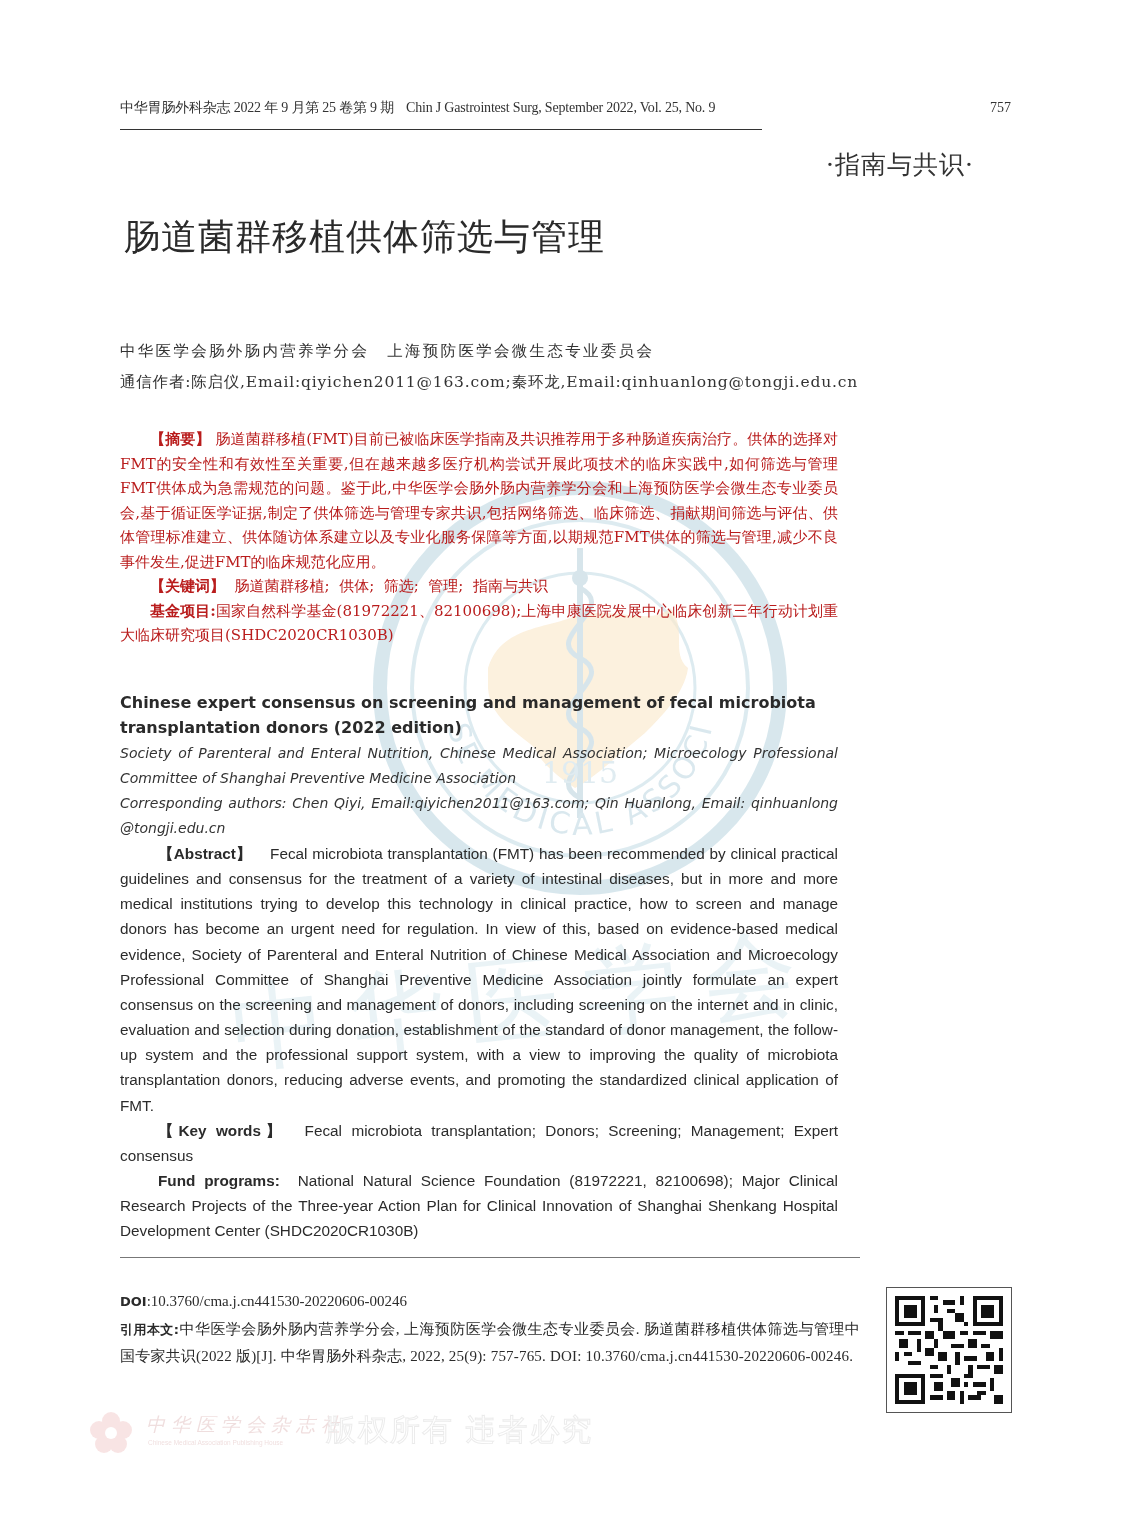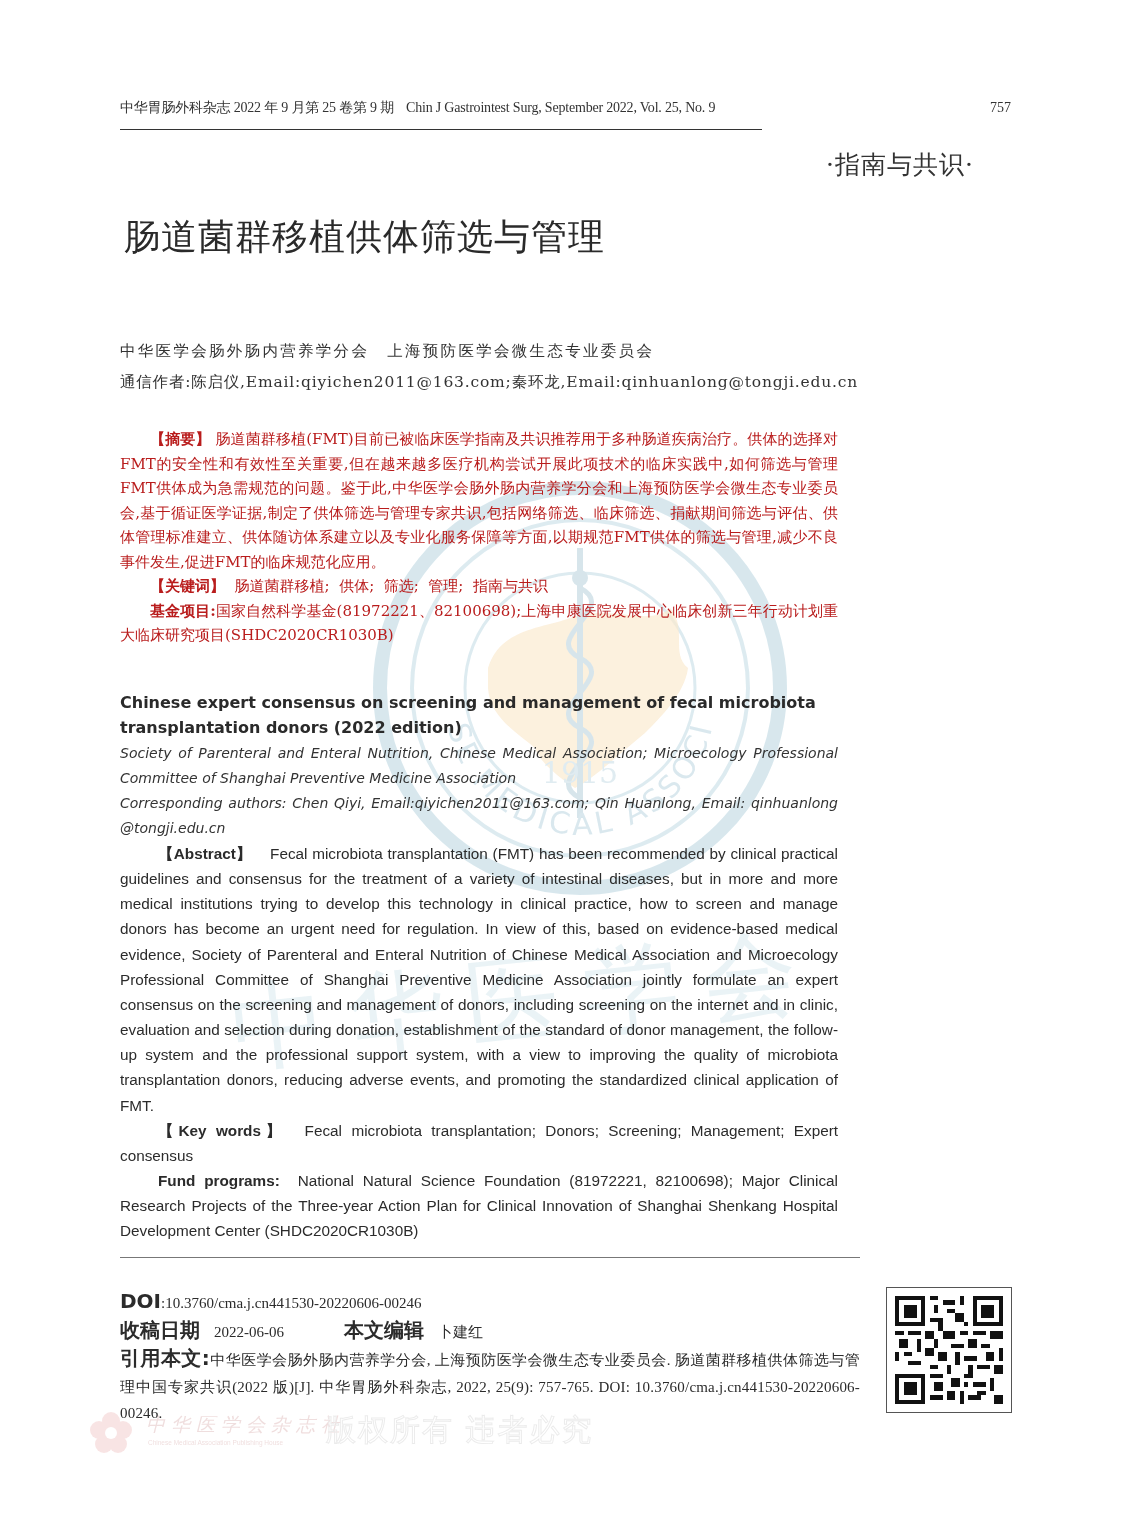--- a/index.html
+++ b/index.html
@@ -178,21 +178,21 @@
     .meta {
       left: 120px;
       top: 1288px;
       width: 740px;
       font-family: "Liberation Serif", serif;
       font-size: 15px;
       line-height: 26.5px;
       color: #2b2b2b;
     }
     .meta p { margin: 0; }
-    .meta .lbl { font-weight: bold; font-family: "DejaVu Sans", sans-serif; font-size: 20px; }
+    .meta .lbl { font-weight: bold; font-family: "DejaVu Sans", sans-serif; font-size: 13px; }
     .meta .sp { display: inline-block; width: 14px; }
     .meta .sp2 { display: inline-block; width: 60px; }
     .meta .cite { text-align: justify; letter-spacing: 0.2px; }
 
     .qr-box {
       left: 886px;
       top: 1287px;
       width: 126px;
       height: 126px;
       border: 1px solid #555;
@@ -288,21 +288,20 @@
 <div class="abs en-body">
   <p><span class="lbl">【Abstract】</span><span class="sp"></span><span>Fecal microbiota transplantation (FMT) has been recommended by clinical practical guidelines and consensus for the treatment of a variety of intestinal diseases, but in more and more medical institutions trying to develop this technology in clinical practice, how to screen and manage donors has become an urgent need for regulation. In view of this, based on evidence-based medical evidence, Society of Parenteral and Enteral Nutrition of Chinese Medical Association and Microecology Professional Committee of Shanghai Preventive Medicine Association jointly formulate an expert consensus on the screening and management of donors, including screening on the internet and in clinic, evaluation and selection during donation, establishment of the standard of donor management, the follow-up system and the professional support system, with a view to improving the quality of microbiota transplantation donors, reducing adverse events, and promoting the standardized clinical application of FMT.</span></p>
   <p><span class="lbl">【Key words】</span><span class="sp"></span><span>Fecal microbiota transplantation;  Donors;  Screening;  Management;  Expert consensus</span></p>
   <p><span class="lbl">Fund programs:</span><span class="sp"></span><span>National Natural Science Foundation (81972221, 82100698); Major Clinical Research Projects of the Three-year Action Plan for Clinical Innovation of Shanghai Shenkang Hospital Development Center (SHDC2020CR1030B)</span></p>
 </div>
 
 <div class="abs footer-rule"></div>
 
 <div class="abs meta">
   <p><span class="lbl">DOI</span><span>:10.3760/cma.j.cn441530-20220606-00246</span></p>
-  <p><span class="lbl">收稿日期</span><span class="sp"></span><span>2022-06-06</span><span class="sp2"></span><span class="lbl">本文编辑</span><span class="sp"></span><span>卜建红</span></p>
   <p class="cite"><span class="lbl">引用本文:</span><span>中华医学会肠外肠内营养学分会, 上海预防医学会微生态专业委员会. 肠道菌群移植供体筛选与管理中国专家共识(2022 版)[J]. 中华胃肠外科杂志, 2022, 25(9): 757-765. DOI: 10.3760/cma.j.cn441530-20220606-00246.</span></p>
 </div>
 
 <div class="abs qr-box">
   <svg viewBox="0 0 25 25" shape-rendering="crispEdges">
     <rect width="25" height="25" fill="#fff"></rect>
     <g fill="#111">
 
       <rect x="0" y="0" width="7" height="7"></rect>
         <rect x="1" y="1" width="5" height="5" fill="#fff"></rect>

